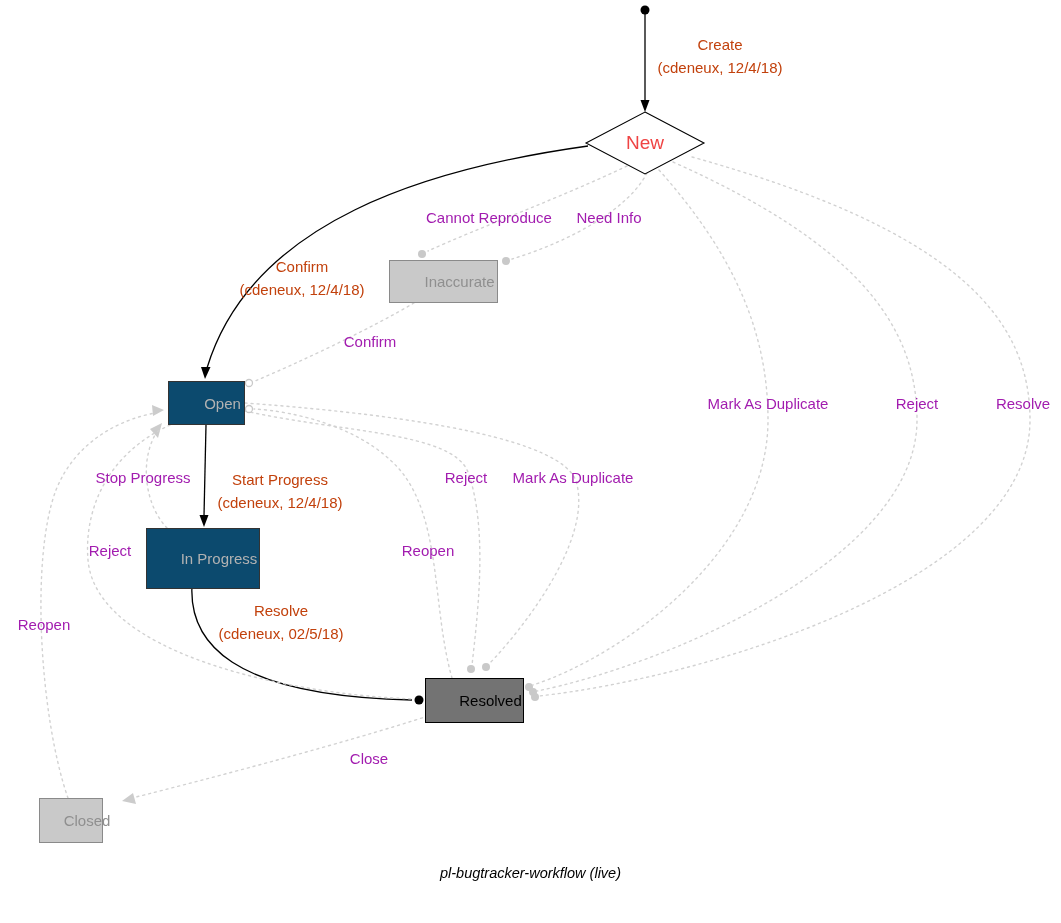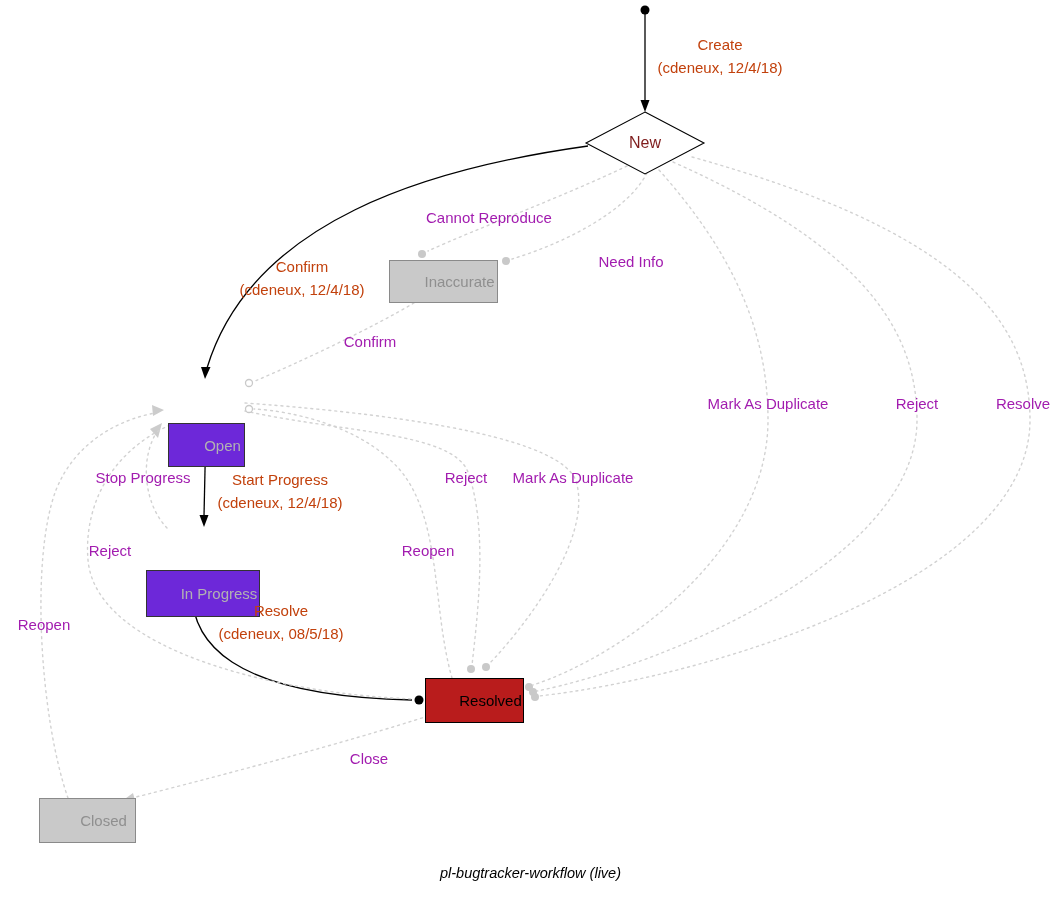--- a/index.html
+++ b/index.html
@@ -25,28 +25,28 @@
   .node {
     position: absolute;
     display: flex;
     align-items: center;
     justify-content: center;
     font-size: 15px;
     box-sizing: border-box;
     white-space: nowrap;
     padding-left: 32px;
   }
-  .node-plain    { background: #6d28d9; border: 1.2px solid #333333; color: #b2b2b2; margin-top: 42px; }
+  .node-plain    { background: #0c4a6e; border: 1.2px solid #333333; color: #b2b2b2; }
   .node-disabled { background: #c9c9c9; border: 1.2px solid #8a8a8a; color: #8f8f8f; }
-  .node-active   { background: #b91c1c; border: 1.3px solid #000000; color: #000000; }
+  .node-active   { background: #737373; border: 1.3px solid #000000; color: #000000; }
   .node-label-floating {
     position: absolute;
     transform: translate(-50%, -50%);
-    color: #7f1d1d;
-    font-size: 16px;
+    color: #ef4444;
+    font-size: 19px;
     white-space: nowrap;
   }
 
   .lbl {
     position: absolute;
     transform: translateX(-50%);
     white-space: nowrap;
     font-size: 15px;
     line-height: 23px;
     text-align: center;
@@ -129,55 +129,55 @@
   <div class="node-label-floating" style="left:645px; top:143px;">New</div>
 
   <div class="node node-disabled" style="left:389px; top:260px; width:109px; height:43px;">
     <span>Inaccurate</span>
   </div>
 
   <div class="node node-plain" style="left:168px; top:381px; width:77px; height:44px;">
     <span>Open</span>
   </div>
 
-  <div class="node node-plain" style="left:146px; top:528px; width:114px; height:47px;justify-content:center;">
+  <div class="node node-plain" style="left:146px; top:528px; width:114px; height:61px;justify-content:center;">
     <span>In Progress</span>
   </div>
 
   <div class="node node-active" style="left:425px; top:678px; width:99px; height:45px;">
     <span>Resolved</span>
   </div>
 
-  <div class="node node-disabled" style="left:39px; top:798px; width:97px; height:45px;">
+  <div class="node node-disabled" style="left:39px; top:798px; width:64px; height:45px;">
     <span>Closed</span>
   </div>
 
   <div class="lbl lbl-black" style="left:720px; top:33px;">
     <div>Create</div>
     <div>(cdeneux, 12/4/18)</div>
   </div>
 
   <div class="lbl lbl-black" style="left:302px; top:255px;">
     <div>Confirm</div>
     <div>(cdeneux, 12/4/18)</div>
   </div>
 
   <div class="lbl lbl-black" style="left:280px; top:468px;">
     <div>Start Progress</div>
     <div>(cdeneux, 12/4/18)</div>
   </div>
 
   <div class="lbl lbl-black" style="left:281px; top:599px;">
     <div>Resolve</div>
-    <div>(cdeneux, 08/5/18)</div>
+    <div>(cdeneux, 02/5/18)</div>
   </div>
 
   <div class="lbl lbl-gray" style="left:489px; top:206px;">Cannot Reproduce</div>
 
-  <div class="lbl lbl-gray" style="left:631px; top:206px;margin-top:44px;">Need Info</div>
+  <div class="lbl lbl-gray" style="left:609px; top:206px;">Need Info</div>
 
   <div class="lbl lbl-gray" style="left:370px; top:330px;">Confirm</div>
 
   <div class="lbl lbl-gray" style="left:768px; top:392px;">Mark As Duplicate</div>
 
   <div class="lbl lbl-gray" style="left:917px; top:392px;">Reject</div>
 
   <div class="lbl lbl-gray" style="left:1023px; top:392px;">Resolve</div>
 
   <div class="lbl lbl-gray" style="left:143px; top:466px;text-align:right;">Stop Progress</div>

